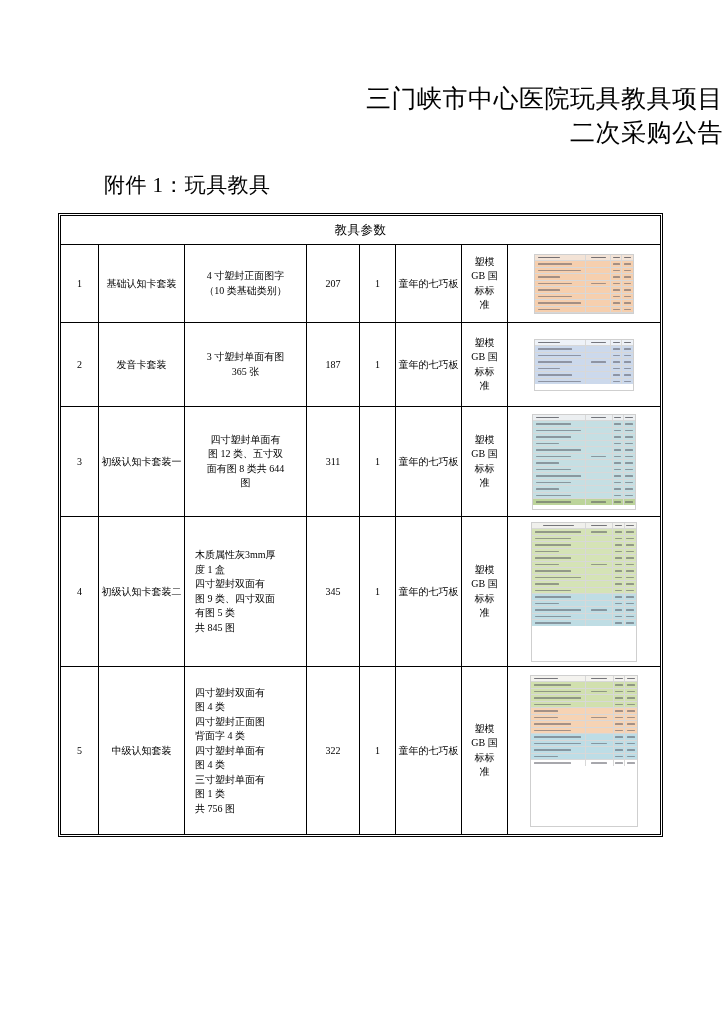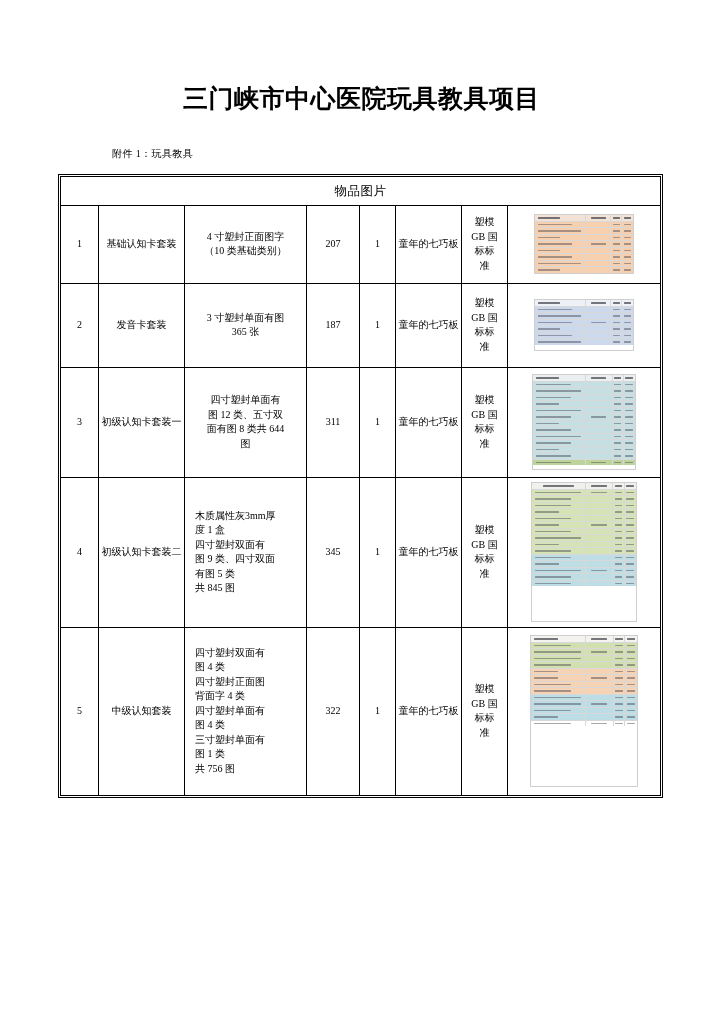--- a/index.html
+++ b/index.html
@@ -19,35 +19,35 @@
     width: 723px;
     height: 1024px;
     box-sizing: border-box;
     overflow: hidden;
   }
 
   
   .doc-title {
     margin: 0;
     padding-top: 82px;
-    text-align: center;
+    text-align: right;
     font-size: 25px;
-    font-weight: bold;
+    font-weight: normal;
     line-height: 1.34;
     letter-spacing: 0.5px;
     font-family: "Liberation Serif", "DejaVu Serif", serif;
   }
   .doc-title .line2 { display: block; }
 
   
   .attachment-label {
-    margin: 12px;
+    margin: 4px;
     padding-left: 100px;
     padding-top: 19px;
-    font-size: 10px;
+    font-size: 21px;
     line-height: 1.3;
     letter-spacing: 0.4px;
   }
 
   
   .table-wrap {
     margin: 16px 0 0 60px;
     width: 600px;
   }
   table.params {
@@ -147,39 +147,40 @@
   .p-mix .b > div   { background: #bddde6; }
   .p-mix .w > div   { background: #ffffff; }
 </style>
 </head>
 <body>
 
 <div class="page">
 
   <h1 class="doc-title">
     <span>三门峡市中心医院玩具教具项目</span>
+    <span class="line2">二次采购公告</span>
   </h1>
 
   <p class="attachment-label">附件 1：玩具教具</p>
 
   <div class="table-wrap">
     <table class="params">
       <colgroup>
         <col class="c-idx">
           <col class="c-name">
           <col class="c-spec">
           <col class="c-price">
         <col class="c-qty">
           <col class="c-req">
           <col class="c-eco">
           <col class="c-img">
       </colgroup>
       <thead>
         <tr>
-          <td class="caption-cell" colspan="8">物品图片</td>
+          <td class="caption-cell" colspan="8">教具参数</td>
         </tr>
       </thead>
       <tbody>
 
         <tr style="height:78px">
           <td>1</td>
           <td>基础认知卡套装</td>
           <td class="spec-cell">
             <span>4 寸塑封正面图字</span><br>
             <span>（10 类基础类别）</span>

